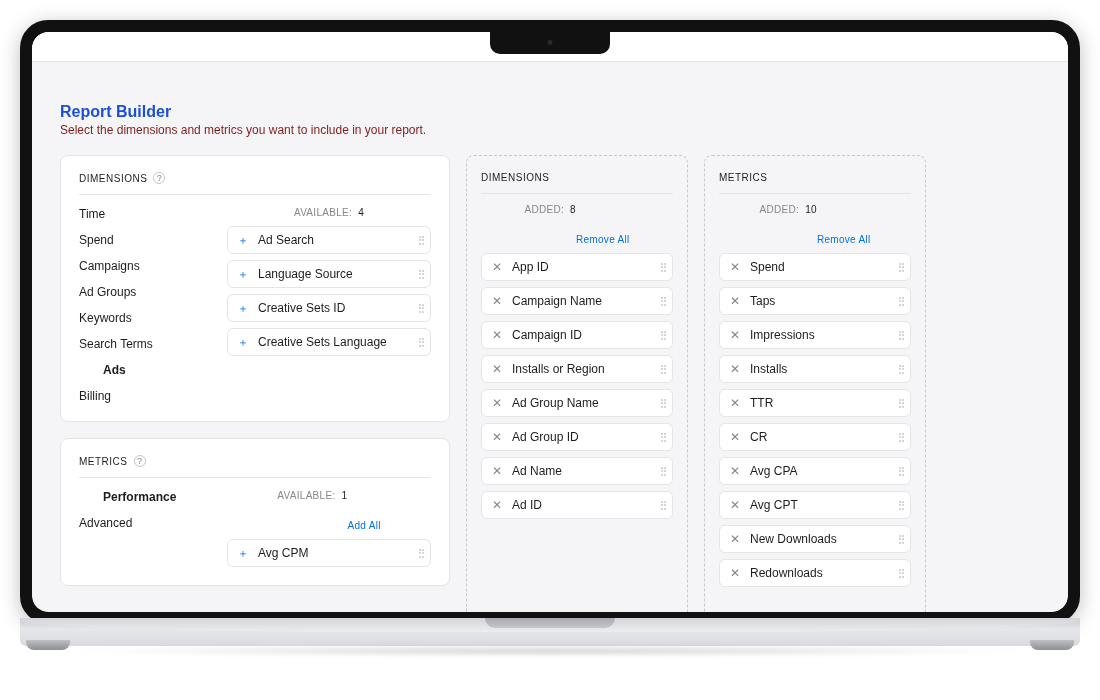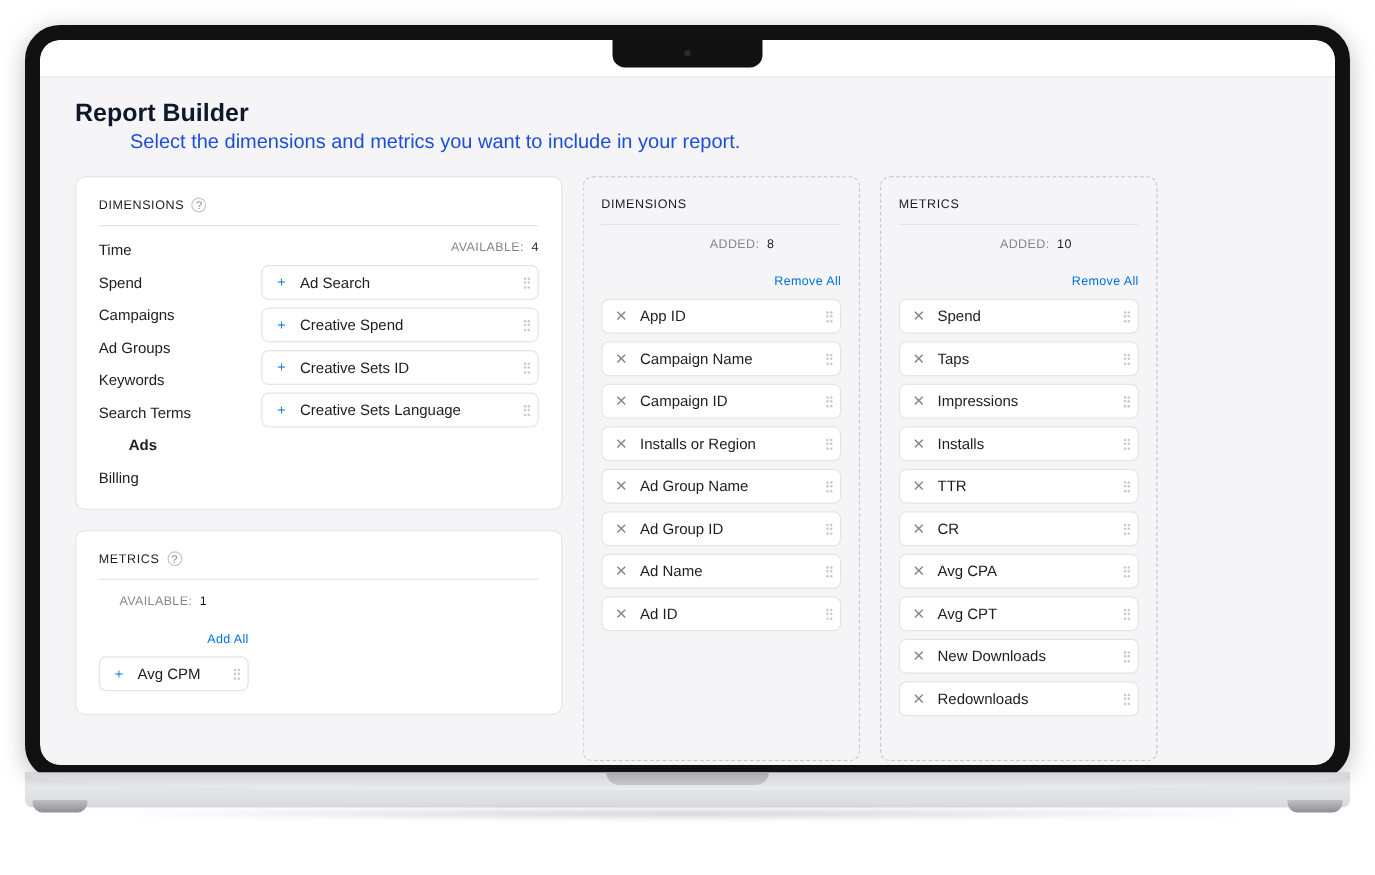--- a/index.html
+++ b/index.html
@@ -45,24 +45,24 @@
   }
   .topbar {
     height: 30px;
     background: #fff;
     border-bottom: 1px solid #e5e5e7;
   }
   .content {
     padding: 18px 28px;
   }
   .title {
-    font-size: 20px; font-weight: 600; color: #0f172a;
+    font-size: 16px; font-weight: 600; color: #1d4ed8; margin-top: 23px;
   }
   .subtitle {
-    font-size: 16px; color: #1d4ed8; margin-top: 2px; margin-left: 44px;
+    font-size: 12px; color: #7f1d1d; margin-top: 2px;
   }
   .grid {
     display: grid;
     grid-template-columns: 390px 222px 222px;
     gap: 16px;
     margin-top: 18px;
     align-items: start;
   }
   .panel {
     background: #fff;
@@ -85,25 +85,25 @@
   }
   .panel-label {
     font-size: 10px; font-weight: 400; letter-spacing: .5px;
     color: #1d1d1f; text-transform: uppercase;
   }
   .help-icon {
     width:12px; height:12px; border:1px solid #c7c7cc; border-radius:50%;
     display:inline-flex; align-items:center; justify-content:center;
     font-size:9px; color:#86868b;
   }
-  .two-col { display:grid; grid-template-columns: 120px 1fr; gap: 10px; margin-top: 12px; }
+  .two-col { display:grid; grid-template-columns: 120px 1fr; gap: 28px; margin-top: 12px; }
   .sidelist { display:flex; flex-direction:column; gap:12px; font-size:12px; }
   .sidelist .side-item { color:#1d1d1f; cursor:pointer; }
   .sidelist .side-item.active { font-weight:600;margin-left:24px; }
-  .row-head { display:flex; justify-content:flex-end; font-size:10px; color:#86868b; margin-bottom:8px; letter-spacing:.3px;}
+  .row-head { display:flex; justify-content:center; font-size:10px; color:#86868b; margin-bottom:8px; letter-spacing:.3px;}
   .row-head .count { color:#1d1d1f; font-weight:500; margin-left:3px;}
   .link { color:#0071e3; cursor:pointer; font-weight:500;margin-top:30px; }
   .items { display:flex; flex-direction:column; gap:6px; }
   .item {
     display:flex; align-items:center;
     border:1px solid #e5e5e7; border-radius:6px;
     background:#fff; height:28px; padding:0 8px;
     font-size:12px; color:#1d1d1f;
   }
   .item .label { flex:1; }
@@ -196,21 +196,21 @@
                         <span class="icon-circle plus">＋</span>
                         <span class="label">Ad Search</span>
                         <div class="drag">
                           <span></span>
                           <span></span>
                           <span></span>
                         </div>
                       </div>
                       <div class="item">
                         <span class="icon-circle plus">＋</span>
-                        <span class="label">Creative Spend</span>
+                        <span class="label">Language Source</span>
                         <div class="drag">
                           <span></span>
                           <span></span>
                           <span></span>
                         </div>
                       </div>
                       <div class="item">
                         <span class="icon-circle plus">＋</span>
                         <span class="label">Creative Sets ID</span>
                         <div class="drag">
@@ -232,20 +232,24 @@
                 </div>
               </div>
             </div>
 
             <div class="panel">
               <div class="panel-head">
                 <span class="panel-label">METRICS</span>
                 <span class="help-icon">?</span>
               </div>
               <div class="two-col">
+                <div class="sidelist" id="met-cats">
+                    <div class="side-item active">Performance</div>
+                    <div class="side-item">Advanced</div>
+                  </div>
                 <div>
                   <div class="row-head">
                     <span>
                       <span>AVAILABLE:</span>
                       <span class="count">1</span>
                     </span>
                     <span class="link">Add All</span>
                   </div>
                   <div class="items" id="avail-met-items">
                       <div class="item">

